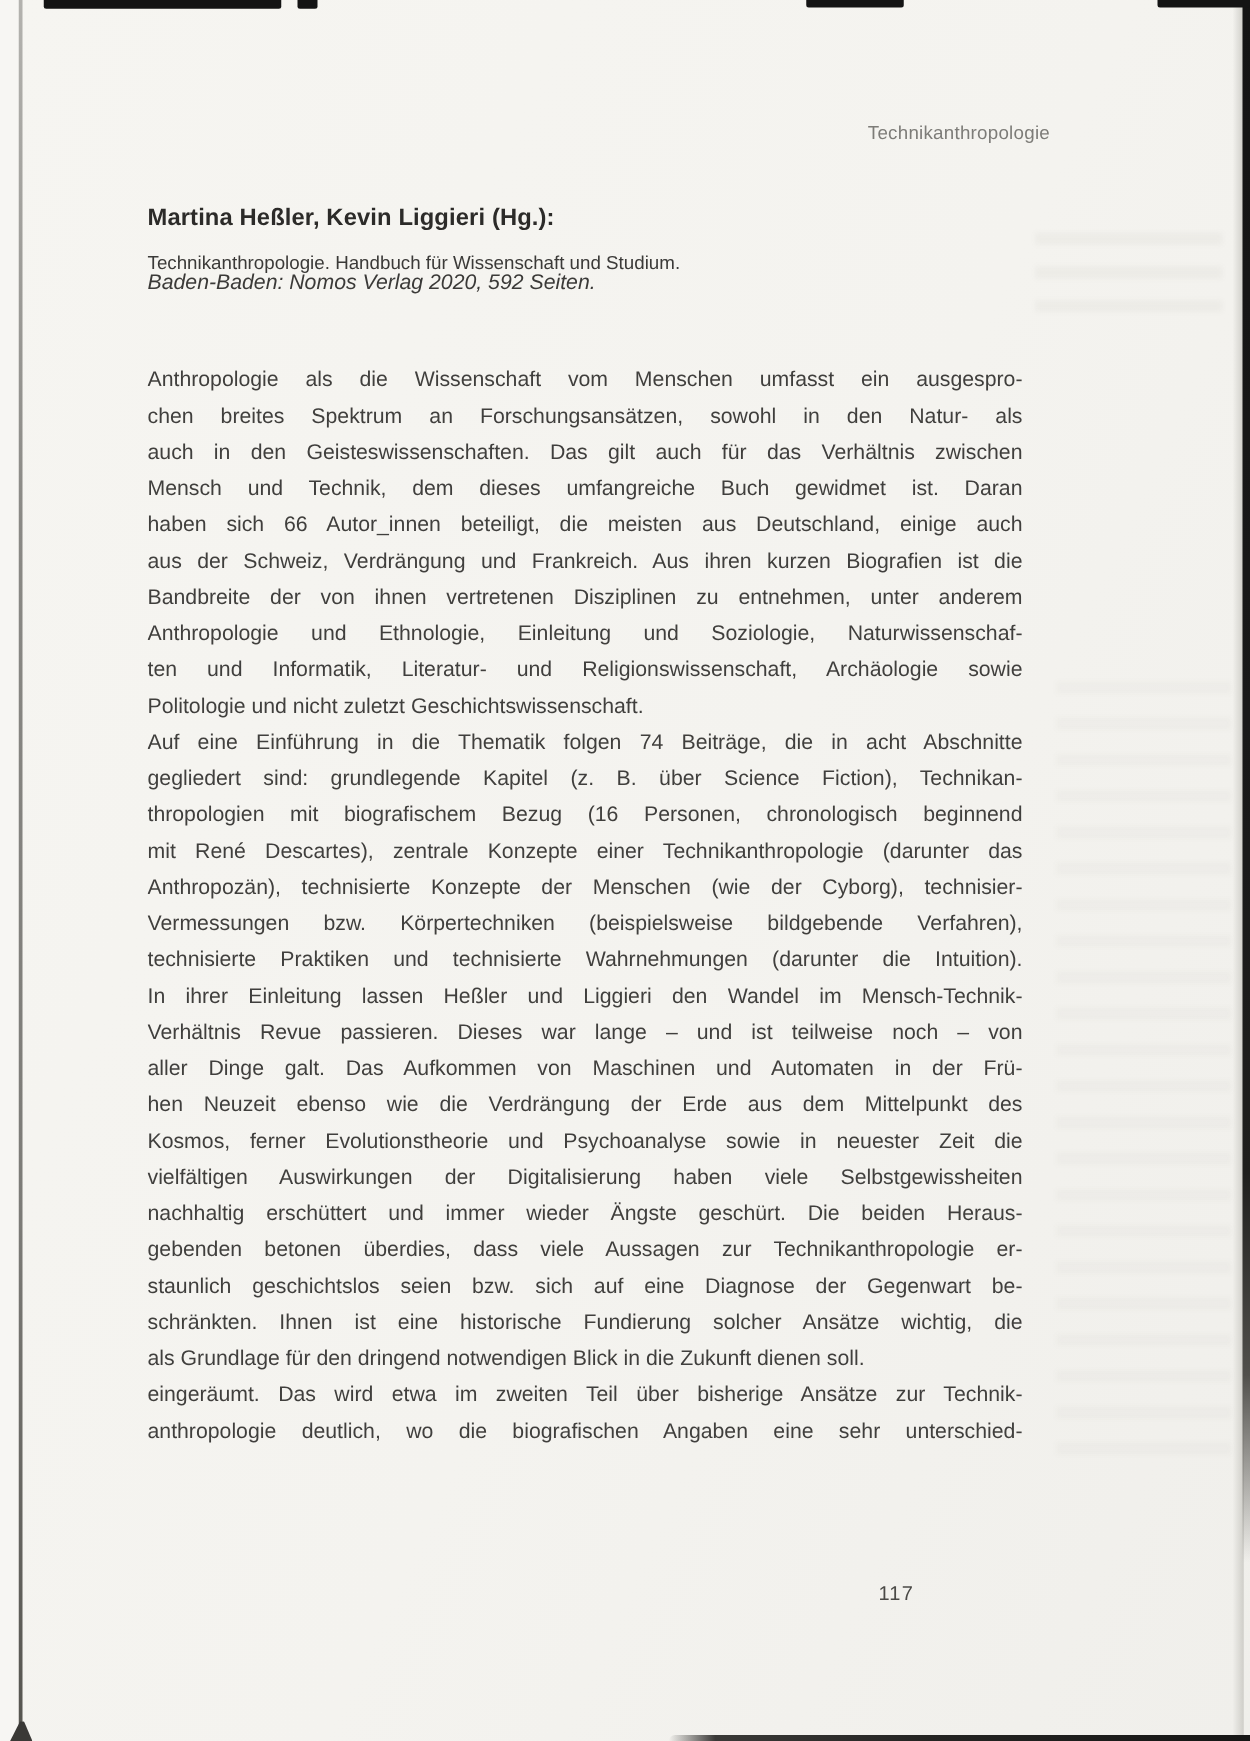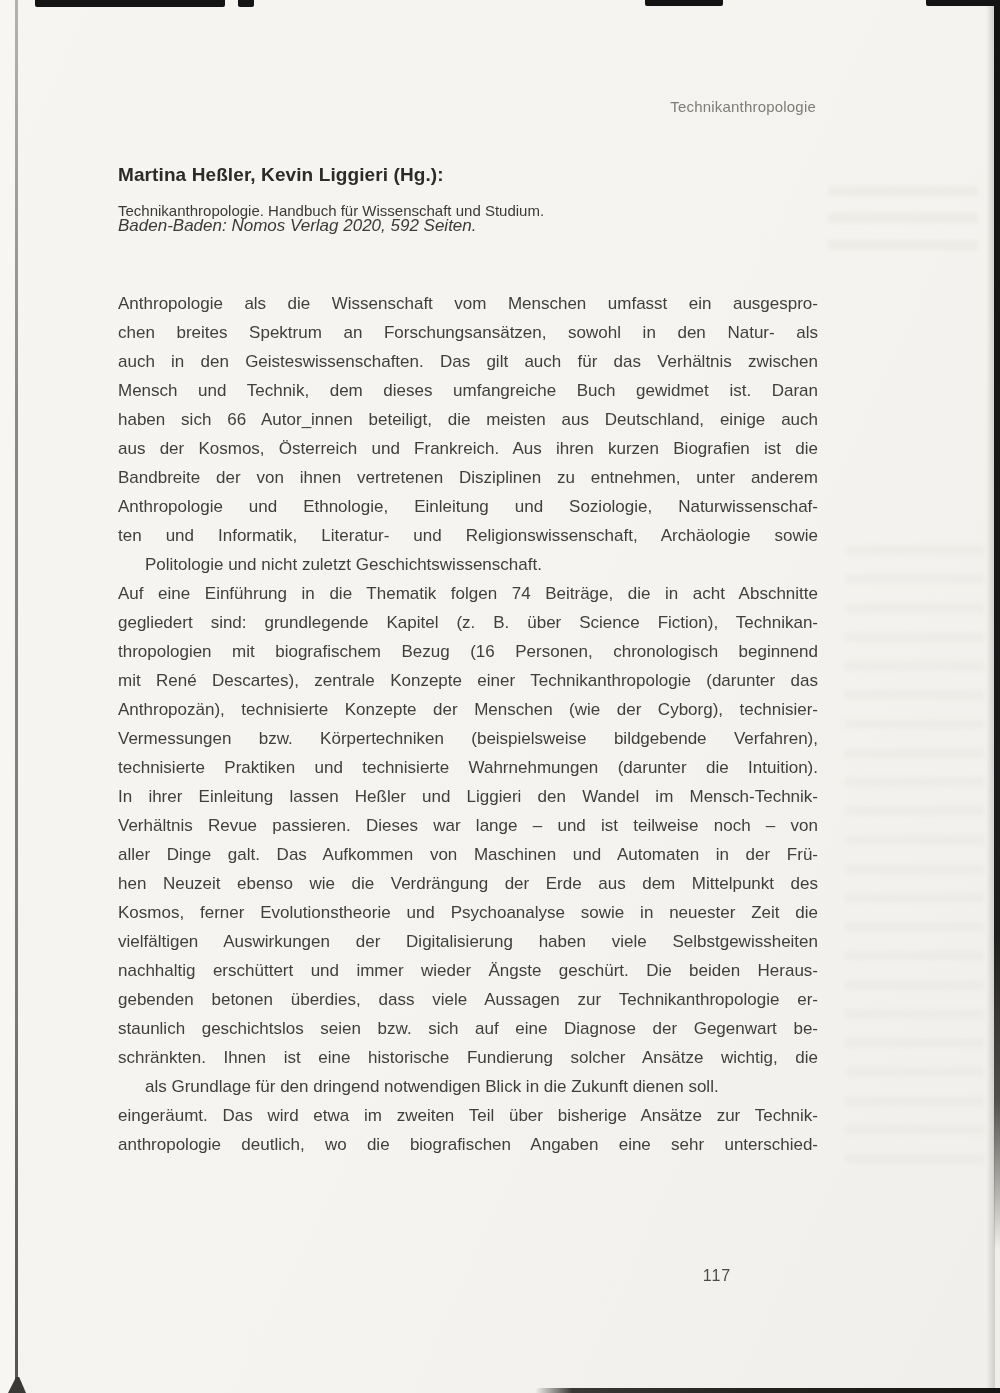--- a/index.html
+++ b/index.html
@@ -29,34 +29,34 @@
   .mark2{left:238px;width:16px;}
   .mark3{left:645px;width:78px;height:6px;}
   .mark4{left:926px;width:74px;height:6px;}
   
   .ghost{position:absolute;filter:blur(2px);opacity:.55;pointer-events:none;}
   .ghost-a{left:828px;top:186px;width:150px;height:80px;
     background:repeating-linear-gradient(180deg,rgba(125,124,112,.10) 0 10px,rgba(0,0,0,0) 10px 27px);}
   .ghost-b{left:845px;top:545px;width:140px;height:620px;
     background:repeating-linear-gradient(180deg,rgba(125,124,112,.07) 0 10px,rgba(0,0,0,0) 10px 29px);}
   
-  .running-header{position:absolute;top:98px;left:418px;width:398px;
+  .running-header{position:absolute;top:98px;left:442px;width:398px;
     text-align:right;font-size:15px;color:#7d7c78;letter-spacing:.2px;}
   .h-editors{position:absolute;top:164px;left:118px;width:700px;
     font-size:19px;font-weight:bold;color:#2c2b29;letter-spacing:.1px;}
   .h-title{position:absolute;top:202px;left:118px;width:700px;font-size:15px;color:#3b3a38;}
   .h-publication{position:absolute;top:216px;left:118px;width:700px;
     font-size:17px;font-style:italic;color:#3b3a38;}
   .body-text{position:absolute;top:289px;left:118px;width:700px;font-size:17px;color:#403f3d;}
   .body-text .line{
     height:29px;line-height:29px;overflow:hidden;
     text-align:justify;text-align-last:justify;text-justify:inter-word;
     white-space:normal;
   }
-  .body-text .line.end{text-align-last:left;margin-left:27px;}
+  .body-text .line.end{text-align-last:left;}
   .page-number{position:absolute;top:1267px;left:618px;width:198px;
     text-align:center;font-size:16px;color:#4b4a47;letter-spacing:1px;}
 </style>
 </head>
 <body>
 
 <div class="page">
 
   <div class="edge-left-paper"></div>
   <div class="binding-line"></div>
@@ -78,21 +78,21 @@
     <div class="h-title">Technikanthropologie. Handbuch für Wissenschaft und Studium.</div>
     <div class="h-publication">Baden-Baden: Nomos Verlag 2020, 592 Seiten.</div>
   </div>
 
   <div class="body-text">
       <div class="line">Anthropologie als die Wissenschaft vom Menschen umfasst ein ausgespro-</div>
       <div class="line">chen breites Spektrum an Forschungsansätzen, sowohl in den Natur- als</div>
       <div class="line">auch in den Geisteswissenschaften. Das gilt auch für das Verhältnis zwischen</div>
       <div class="line">Mensch und Technik, dem dieses umfangreiche Buch gewidmet ist. Daran</div>
       <div class="line">haben sich 66 Autor_innen beteiligt, die meisten aus Deutschland, einige auch</div>
-      <div class="line">aus der Kosmos, Österreich und Frankreich. Aus ihren kurzen Biografien ist die</div>
+      <div class="line">aus der Schweiz, Verdrängung und Frankreich. Aus ihren kurzen Biografien ist die</div>
       <div class="line">Bandbreite der von ihnen vertretenen Disziplinen zu entnehmen, unter anderem</div>
       <div class="line">Anthropologie und Ethnologie, Einleitung und Soziologie, Naturwissenschaf-</div>
       <div class="line">ten und Informatik, Literatur- und Religionswissenschaft, Archäologie sowie</div>
       <div class="line end">Politologie und nicht zuletzt Geschichtswissenschaft.</div>
       <div class="line">Auf eine Einführung in die Thematik folgen 74 Beiträge, die in acht Abschnitte</div>
       <div class="line">gegliedert sind: grundlegende Kapitel (z. B. über Science Fiction), Technikan-</div>
       <div class="line">thropologien mit biografischem Bezug (16 Personen, chronologisch beginnend</div>
       <div class="line">mit René Descartes), zentrale Konzepte einer Technikanthropologie (darunter das</div>
       <div class="line">Anthropozän), technisierte Konzepte der Menschen (wie der Cyborg), technisier-</div>
       <div class="line">Vermessungen bzw. Körpertechniken (beispielsweise bildgebende Verfahren),</div>

